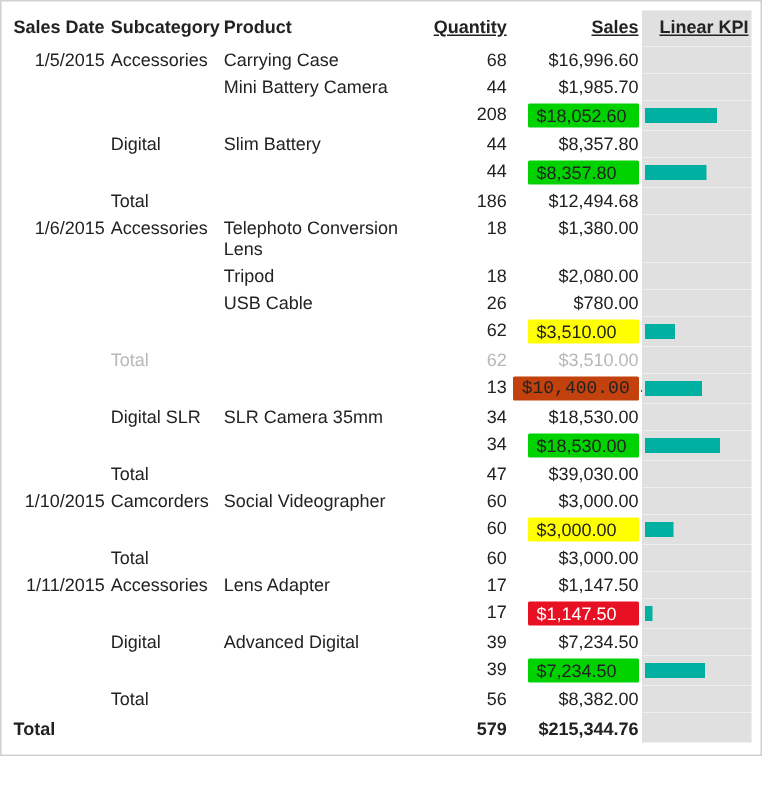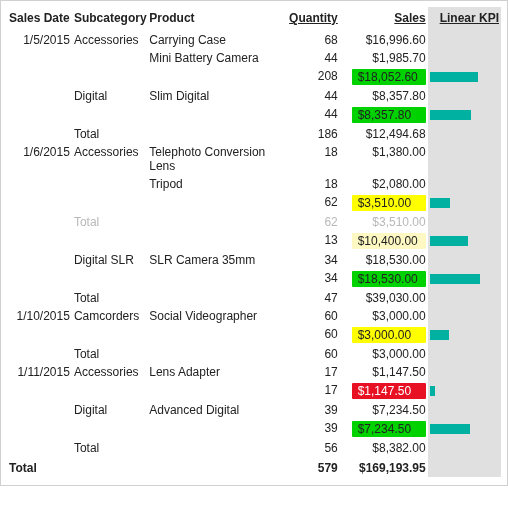--- a/index.html
+++ b/index.html
@@ -20,21 +20,21 @@
   td.wrap-ok { white-space: normal; }
   col.date { width: 62px; }
   col.subcat { width: 72px; }
   col.prod { width: 130px; }
   col.qty  { width: 54px; }
   col.sales{ width: 84px; }
   col.kpi  { width: 70px; }
   .faded td { color: #b8b8b8; }
   .sal-cell { display: inline-block; padding: 1px 6px; min-width: 74px; text-align: left; border-radius: 1px; }
   .c-green  { background: #00d200; }
-  .c-greenL { background: #fef9c3; }
+  .c-greenL { background: #c2410c; font-family: Liberation Mono, monospace; }
   .c-yellow { background: #ffff00; }
   .c-red    { background: #e81123; color: #fff; }
   .kpi {
     position: relative;
     height: 10px;
     background: #e0e0e0;
     width: 100%;
     margin-top: 3px;
   }
   .kpi > .fill {
@@ -91,21 +91,21 @@
           <td class="r"><span class="sal-cell c-green">$18,052.60</span></td>
           <td>
             <div class="kpi">
               <div class="fill" style="width: 70%;"></div>
             </div>
           </td>
         </tr>
         <tr>
           <td class="r"></td>
           <td>Digital</td>
-          <td>Slim Digital</td>
+          <td>Slim Battery</td>
           <td class="r">44</td>
           <td class="r">$8,357.80</td>
           <td></td>
         </tr>
         <tr>
           <td class="r"></td>
           <td></td>
           <td></td>
           <td class="r">44</td>
           <td class="r"><span class="sal-cell c-green">$8,357.80</span></td>
@@ -135,20 +135,28 @@
           <td class="r"></td>
           <td></td>
           <td>Tripod</td>
           <td class="r">18</td>
           <td class="r">$2,080.00</td>
           <td></td>
         </tr>
         <tr>
           <td class="r"></td>
           <td></td>
+          <td>USB Cable</td>
+          <td class="r">26</td>
+          <td class="r">$780.00</td>
+          <td></td>
+        </tr>
+        <tr>
+          <td class="r"></td>
+          <td></td>
           <td></td>
           <td class="r">62</td>
           <td class="r"><span class="sal-cell c-yellow">$3,510.00</span></td>
           <td>
             <div class="kpi">
               <div class="fill" style="width: 30%;"></div>
             </div>
           </td>
         </tr>
         <tr class="faded">
@@ -273,18 +281,18 @@
           <td></td>
           <td class="r">56</td>
           <td class="r">$8,382.00</td>
           <td></td>
         </tr>
       </tbody>
   <tfoot>
     <tr class="grand">
       <td colspan="3">Total</td>
       <td class="r">579</td>
-      <td class="r">$169,193.95</td>
+      <td class="r">$215,344.76</td>
       <td></td>
     </tr>
   </tfoot>
 </table>
 </div>
 
 </body></html>

